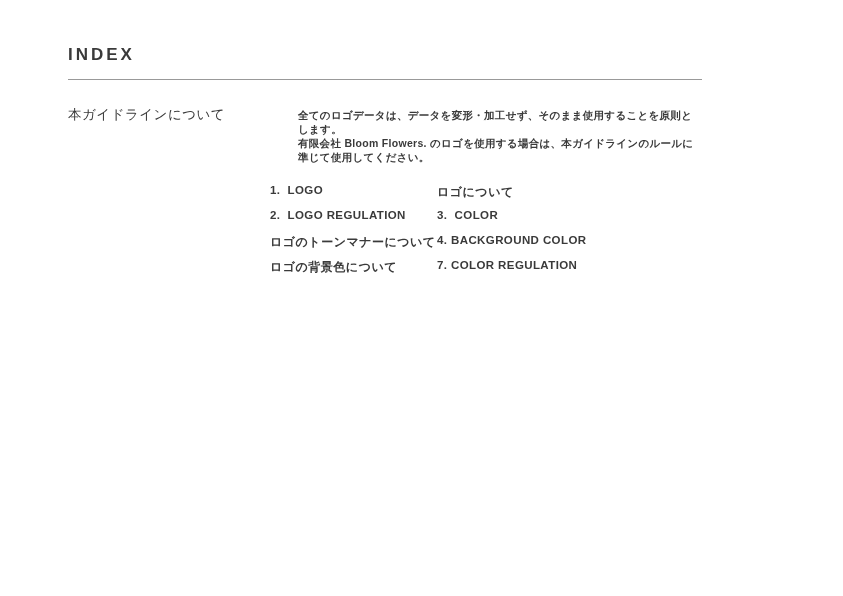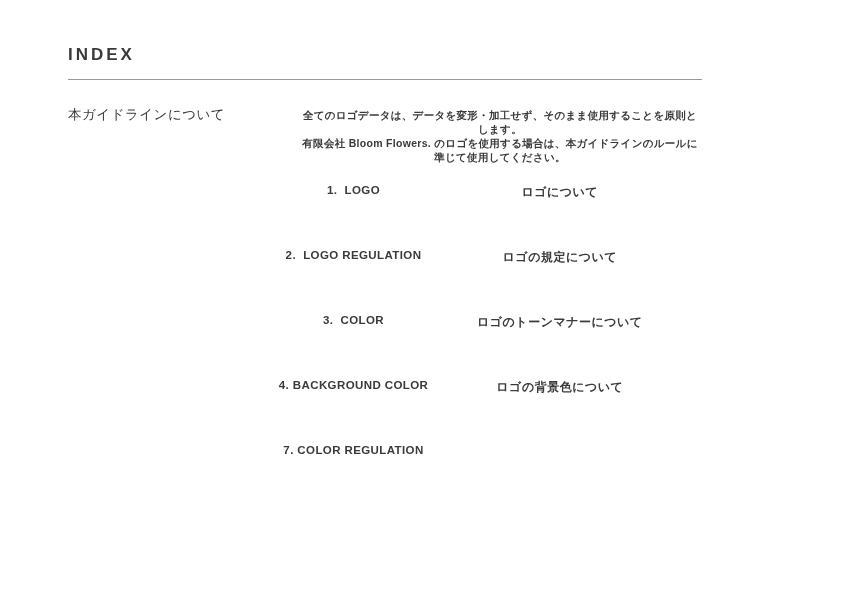--- a/index.html
+++ b/index.html
@@ -12,21 +12,20 @@
   body{
     font-family:"Liberation Sans","DejaVu Sans",sans-serif;
     color:var(--text-color);
   }
   .page{
     position:relative;
     width:702px;
     height:596px;
     background:var(--bg-color);
     overflow:hidden;
-    text-align:center;
   }
   .page-title{
     position:absolute;
     left:68px;
     top:45px;
     font-size:17px;
     font-weight:700;
     letter-spacing:3px;
     color:var(--text-color);
   }
@@ -57,21 +56,20 @@
     margin-left:28px;
   }
   .index-list{
     position:absolute;
     left:270px;
     top:184px;
     display:grid;
     grid-template-columns:167px auto;
     grid-auto-rows:25px;
     align-items:start;
-    gap:40px;
   }
   .item-label{
     font-size:11.5px;
     font-weight:700;
     letter-spacing:0.4px;
     white-space:pre;
   }
   .item-desc{
     font-size:12px;
     font-weight:700;
@@ -94,21 +92,20 @@
     <p>全てのロゴデータは、データを変形・加工せず、そのまま使用することを原則とします。</p>
     <p>有限会社 Bloom Flowers. のロゴを使用する場合は、本ガイドラインのルールに準じて使用してください。</p>
   </div>
 
   <div class="index-list">
 
     <span class="item-label">1.  LOGO</span>
     <span class="item-desc">ロゴについて</span>
 
     <span class="item-label">2.  LOGO REGULATION</span>
-    <span class="item-desc">ロゴの規定について</span>
 
     <span class="item-label">3.  COLOR</span>
     <span class="item-desc">ロゴのトーンマナーについて</span>
 
     <span class="item-label">4. BACKGROUND COLOR</span>
     <span class="item-desc">ロゴの背景色について</span>
 
     <span class="item-label">7. COLOR REGULATION</span>
 
   </div>

